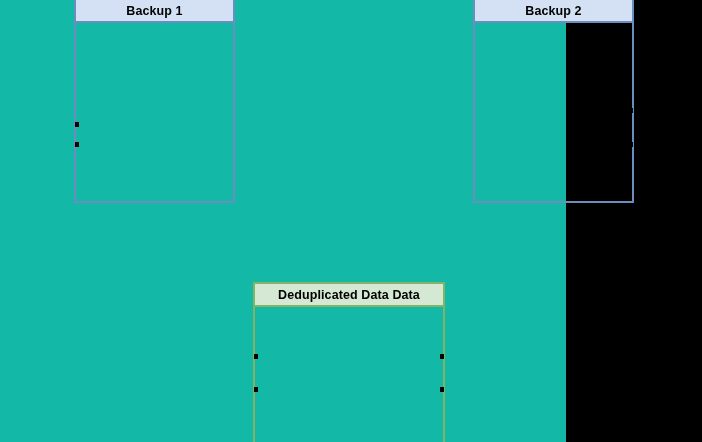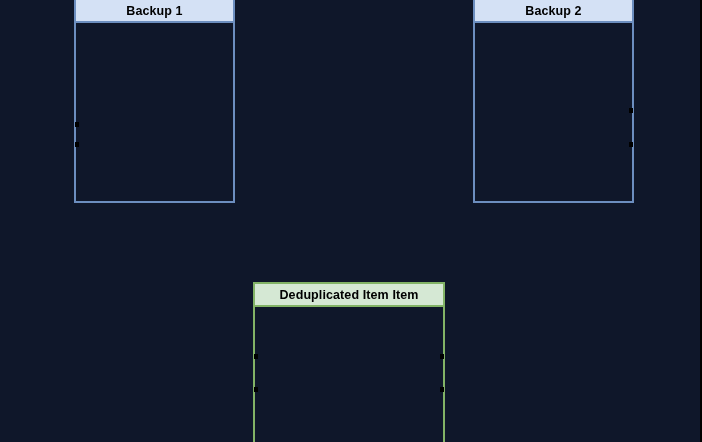--- a/index.html
+++ b/index.html
@@ -9,23 +9,23 @@
   }
   body {
     width: 702px;
     height: 442px;
     overflow: hidden;
     font-family: "Liberation Sans", sans-serif;
   }
 
   #canvas {
     position: relative;
-    width: 700px;
+    width: 566px;
     height: 442px;
-    background: #0f172a;
+    background: #14b8a6;
   }
 
   
   .node {
     position: absolute;
     box-sizing: border-box;
     background: transparent;
   }
   .node .node-body {
     position: absolute;
@@ -101,16 +101,16 @@
     <div class="node-title">Backup 2</div>
   </div>
 
   <div class="node green" id="dedup">
     <div class="node-body">
       <div class="notch left" style="top:70px"></div>
       <div class="notch left" style="top:103px"></div>
       <div class="notch right" style="top:70px"></div>
       <div class="notch right" style="top:103px"></div>
     </div>
-    <div class="node-title">Deduplicated Item Item</div>
+    <div class="node-title">Deduplicated Data Data</div>
   </div>
 
 </div>
 
 </body></html>

